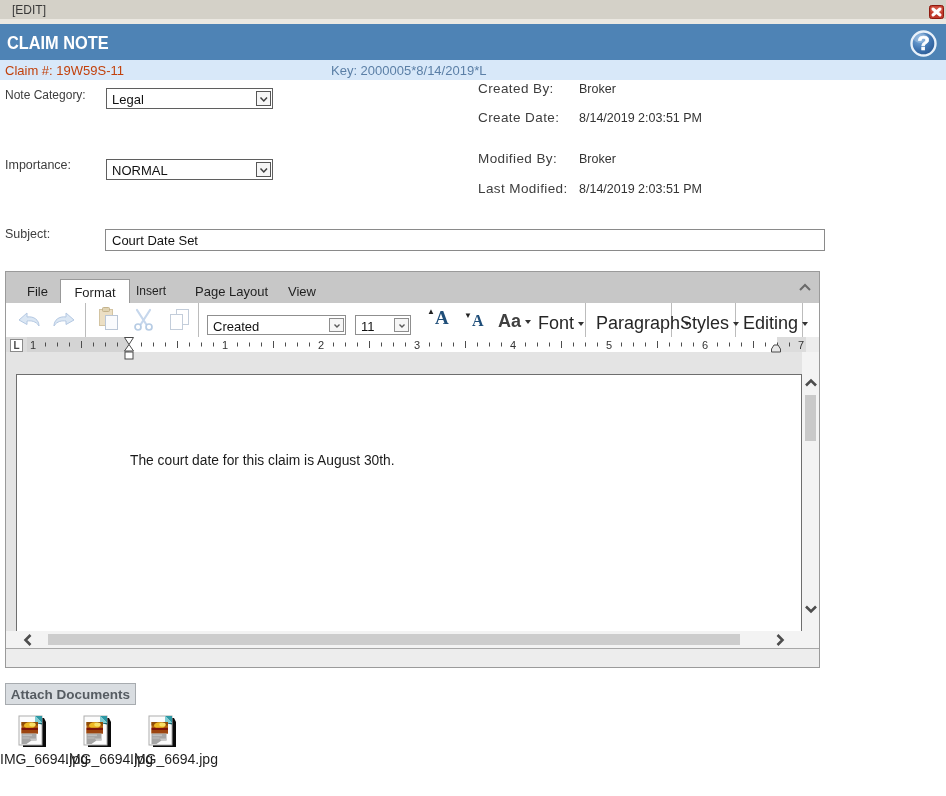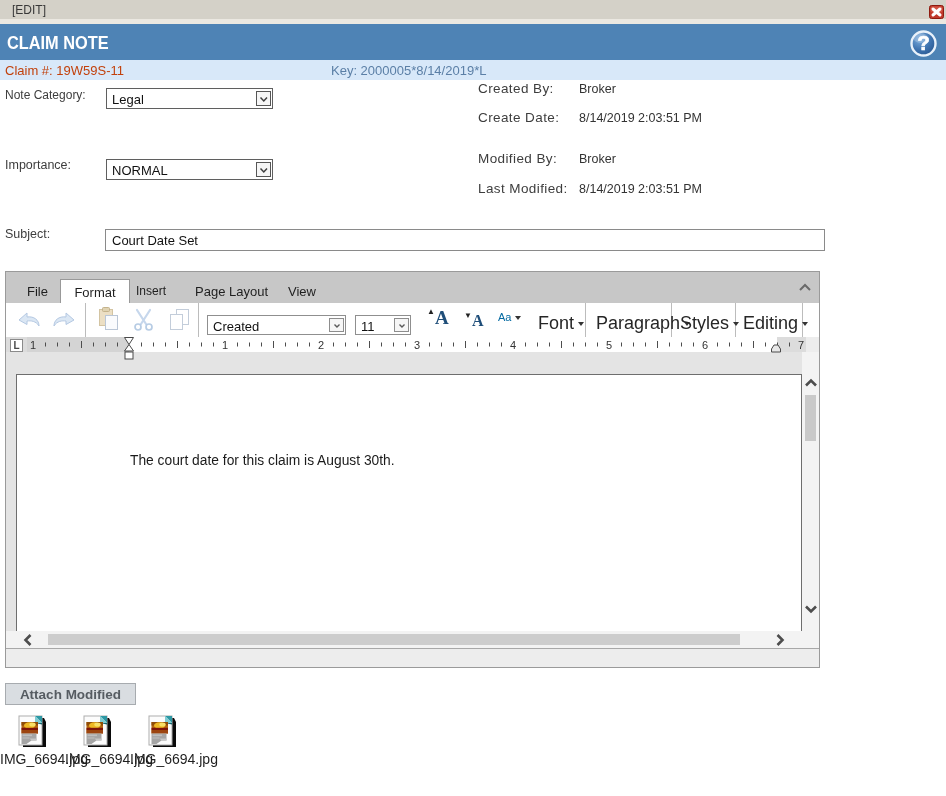--- a/index.html
+++ b/index.html
@@ -119,21 +119,21 @@
 <div class="combo" style="left:355px;top:315px;width:56px;height:20px;border-color:#8f8f8f">
     <div class="txt" style="top:3px">11</div>
     <div class="btn" style="width:15px;border-color:#8d8d8d">
       <svg width="14" height="14" style="position:absolute;left:0;top:0">
         <path d="M4.5 5.5 L7 8 L9.5 5.5" fill="none" stroke="#5a5a5a" stroke-width="1.4"></path>
       </svg>
     </div>
   </div>
 <div class="abs" style="left:427px;top:307px;font-size:19px;font-weight:bold;color:#1f4e79;font-family:'Liberation Serif'"><span style="font-size:8px;vertical-align:10px;margin-right:0px;color:#222">▲</span>A</div>
 <div class="abs" style="left:464px;top:311px;font-size:16px;font-weight:bold;color:#1f4e79;font-family:'Liberation Serif'"><span style="font-size:8px;vertical-align:8px;margin-right:0px;color:#222">▼</span>A</div>
-<div class="abs" style="left:498px;top:311px;font-size:11px;font-weight:normal;color:#0369a1">Aa<span class="caret"></span></div>
+<div class="abs" style="left:498px;top:311px;font-size:18px;font-weight:bold;color:#404040">Aa<span class="caret"></span></div>
 <div class="tbbtn" style="left:538px;top:313px">Font<span class="caret"></span></div>
 <div class="tbbtn" style="left:596px;top:313px">Paragraph<span class="caret"></span></div>
 <div class="tbbtn" style="left:680px;top:313px">Styles<span class="caret"></span></div>
 <div class="tbbtn" style="left:743px;top:313px">Editing<span class="caret"></span></div>
 <svg width="800" height="15" style="position:absolute;left:6px;top:337px">
     <rect x="0" y="0" width="800" height="15" fill="#dcdcdc"></rect>
     <rect x="21" y="0" width="102" height="15" fill="#d4d4d4"></rect>
     <rect x="123" y="0" width="648" height="15" fill="#ffffff"></rect>
     <line x1="39.5" y1="5.5" x2="39.5" y2="9.5" stroke="#4d4d4d" stroke-width="1"></line>
     <line x1="51.5" y1="5.5" x2="51.5" y2="9.5" stroke="#4d4d4d" stroke-width="1"></line>
@@ -224,21 +224,21 @@
 <svg class="abs" style="left:22px;top:633px" width="12" height="14">
     <path d="M8.5 2 L3.5 7 L8.5 12" fill="none" stroke="#4d4d4d" stroke-width="2.6"></path>
   </svg>
 <div class="abs" style="left:48px;top:634px;width:692px;height:11px;background:#cdcdcd"></div>
 <svg class="abs" style="left:774px;top:633px" width="12" height="14">
     <path d="M3.5 2 L8.5 7 L3.5 12" fill="none" stroke="#4d4d4d" stroke-width="2.6"></path>
   </svg>
 <div class="abs" style="left:6px;top:648px;width:813px;height:1px;background:#a8a8a8"></div>
 <div class="abs" style="left:6px;top:649px;width:813px;height:18px;background:#ededed"></div>
 <div class="abs" style="left:5px;top:683px;width:131px;height:22px;background:#d9dde1;border:1px solid #a7abaf;text-align:center;font-size:13.5px;font-weight:bold;color:#565c62">
-    <div style="margin-top:3px">Attach Modified</div>
+    <div style="margin-top:3px">Attach Documents</div>
   </div>
 <div class="abs" style="left:17px;top:714px;width:30px;height:34px"><svg width="31" height="35" viewBox="0 0 31 35">
 <path d="M8 4 L27 4 L29 8 L29 33 L6 33 L6 31 L25 31 L25 7 L8 7 Z" fill="#0a0a0a"></path>
 <rect x="2" y="2" width="23" height="29" fill="#fcfcfc" stroke="#adadad" stroke-width="1"></rect>
 <path d="M18 2 L25 9 L25 2 Z" fill="#2c98a4"></path>
 <path d="M18 2 L25 9 L18 9 Z" fill="#7fccd2"></path>
 <path d="M18 9 L25 9 L25 10.5 Z" fill="#17646e"></path>
 <rect x="4.5" y="8" width="16.5" height="11.5" fill="#b5670f"></rect>
 <rect x="4.5" y="8" width="16.5" height="3.5" fill="#8f4d08"></rect>
 <ellipse cx="12.5" cy="11.5" rx="5.5" ry="3.2" fill="#efb823"></ellipse>

